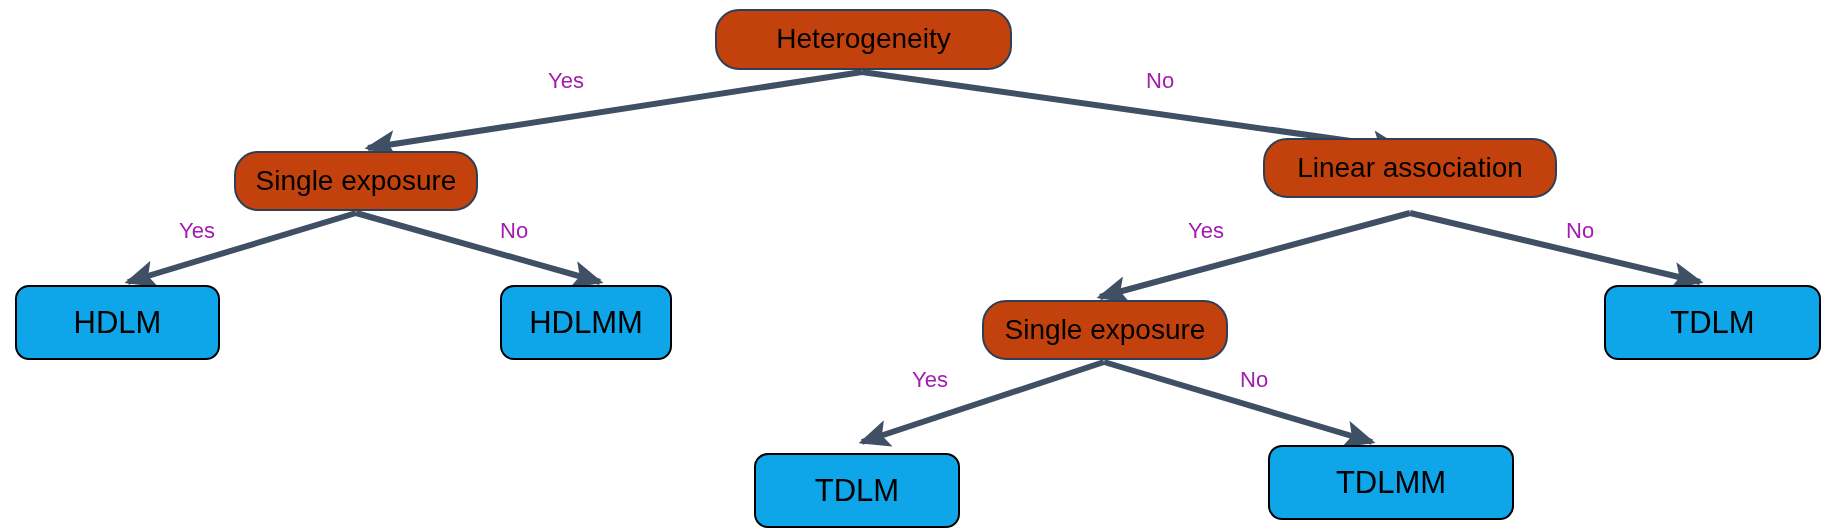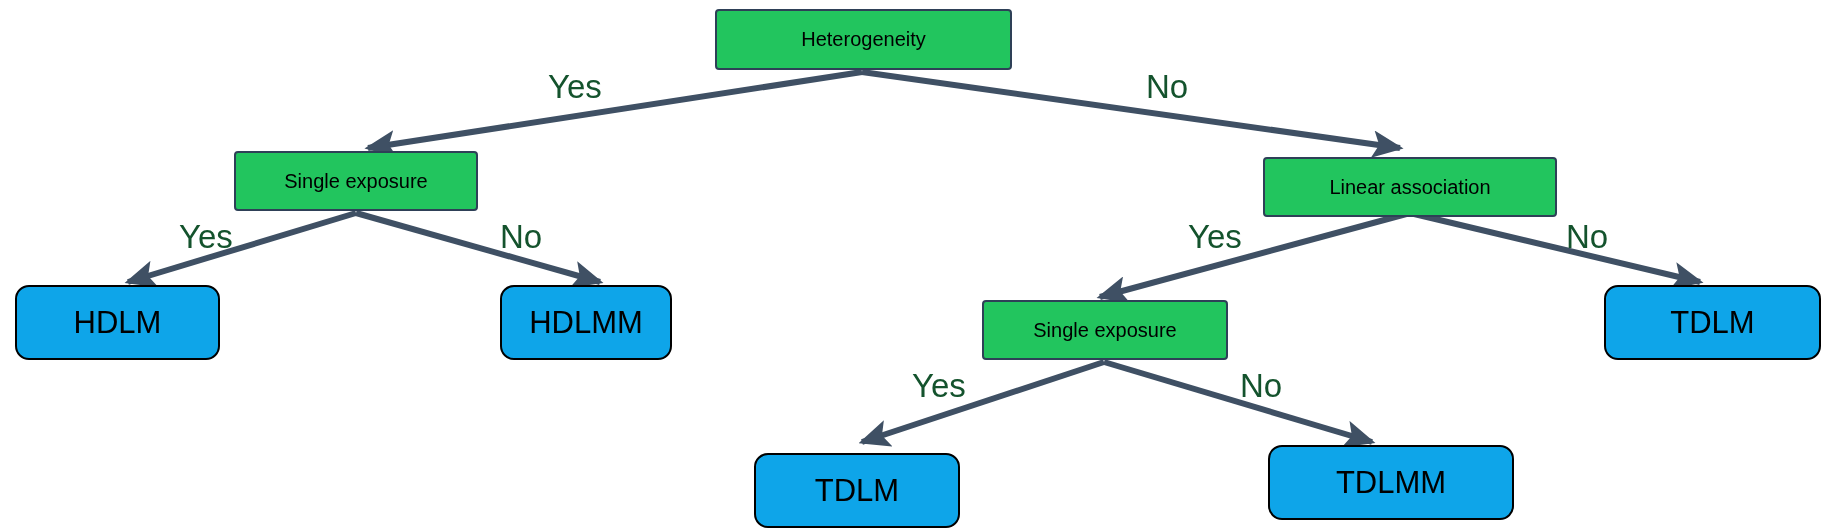--- a/index.html
+++ b/index.html
@@ -29,36 +29,36 @@
     box-sizing: border-box;
     display: flex;
     align-items: center;
     justify-content: center;
     text-align: center;
     z-index: 3;
     color: #000000;
     line-height: 1.15;
   }
   .node.decision {
-    background: #22c55e;
+    background: #c2410c;
     border: 2px solid #2e4057;
-    border-radius: 4px;
-    font-size: 20px;
+    border-radius: 24px;
+    font-size: 28px;
   }
   .node.leaf {
     background: #0ea5e9;
     border: 2px solid #000000;
     border-radius: 14px;
     font-size: 31px;
   }
   .edge-label {
     position: absolute;
     z-index: 4;
-    font-size: 33px;
-    color: #14532d;
+    font-size: 22px;
+    color: #a21caf;
     white-space: nowrap;
     background: transparent;
   }
 </style>
 </head>
 <body>
 
 <div id="canvas">
 
   <svg id="edge-layer" viewBox="0 0 1831 529" xmlns="http://www.w3.org/2000/svg">
@@ -75,21 +75,21 @@
         <line x1="1410" y1="213" x2="1100" y2="297" stroke="#3f5064" stroke-width="6" marker-end="url(#arrowhead)"></line>
         <line x1="1410" y1="213" x2="1700" y2="282" stroke="#3f5064" stroke-width="6" marker-end="url(#arrowhead)"></line>
         <line x1="1104" y1="362" x2="862" y2="442" stroke="#3f5064" stroke-width="6" marker-end="url(#arrowhead)"></line>
         <line x1="1104" y1="362" x2="1372" y2="442" stroke="#3f5064" stroke-width="6" marker-end="url(#arrowhead)"></line>
       </g>
   </svg>
 
   <div id="nodes-layer">
       <div class="node decision" style="left: 715px; top: 9px; width: 297px; height: 61px;">Heterogeneity</div>
       <div class="node decision" style="left: 234px; top: 151px; width: 244px; height: 60px;">Single exposure</div>
-      <div class="node decision" style="left: 1263px; top: 157px; width: 294px; height: 60px;">Linear association</div>
+      <div class="node decision" style="left: 1263px; top: 138px; width: 294px; height: 60px;">Linear association</div>
       <div class="node leaf" style="left: 15px; top: 285px; width: 205px; height: 75px;">HDLM</div>
       <div class="node leaf" style="left: 500px; top: 285px; width: 172px; height: 75px;">HDLMM</div>
       <div class="node decision" style="left: 982px; top: 300px; width: 246px; height: 60px;">Single exposure</div>
       <div class="node leaf" style="left: 1604px; top: 285px; width: 217px; height: 75px;">TDLM</div>
       <div class="node leaf" style="left: 754px; top: 453px; width: 206px; height: 75px;">TDLM</div>
       <div class="node leaf" style="left: 1268px; top: 445px; width: 246px; height: 75px;">TDLMM</div>
     </div>
   <div id="labels-layer">
       <div class="edge-label" style="left: 548px; top: 68px;">Yes</div>
       <div class="edge-label" style="left: 1146px; top: 68px;">No</div>

